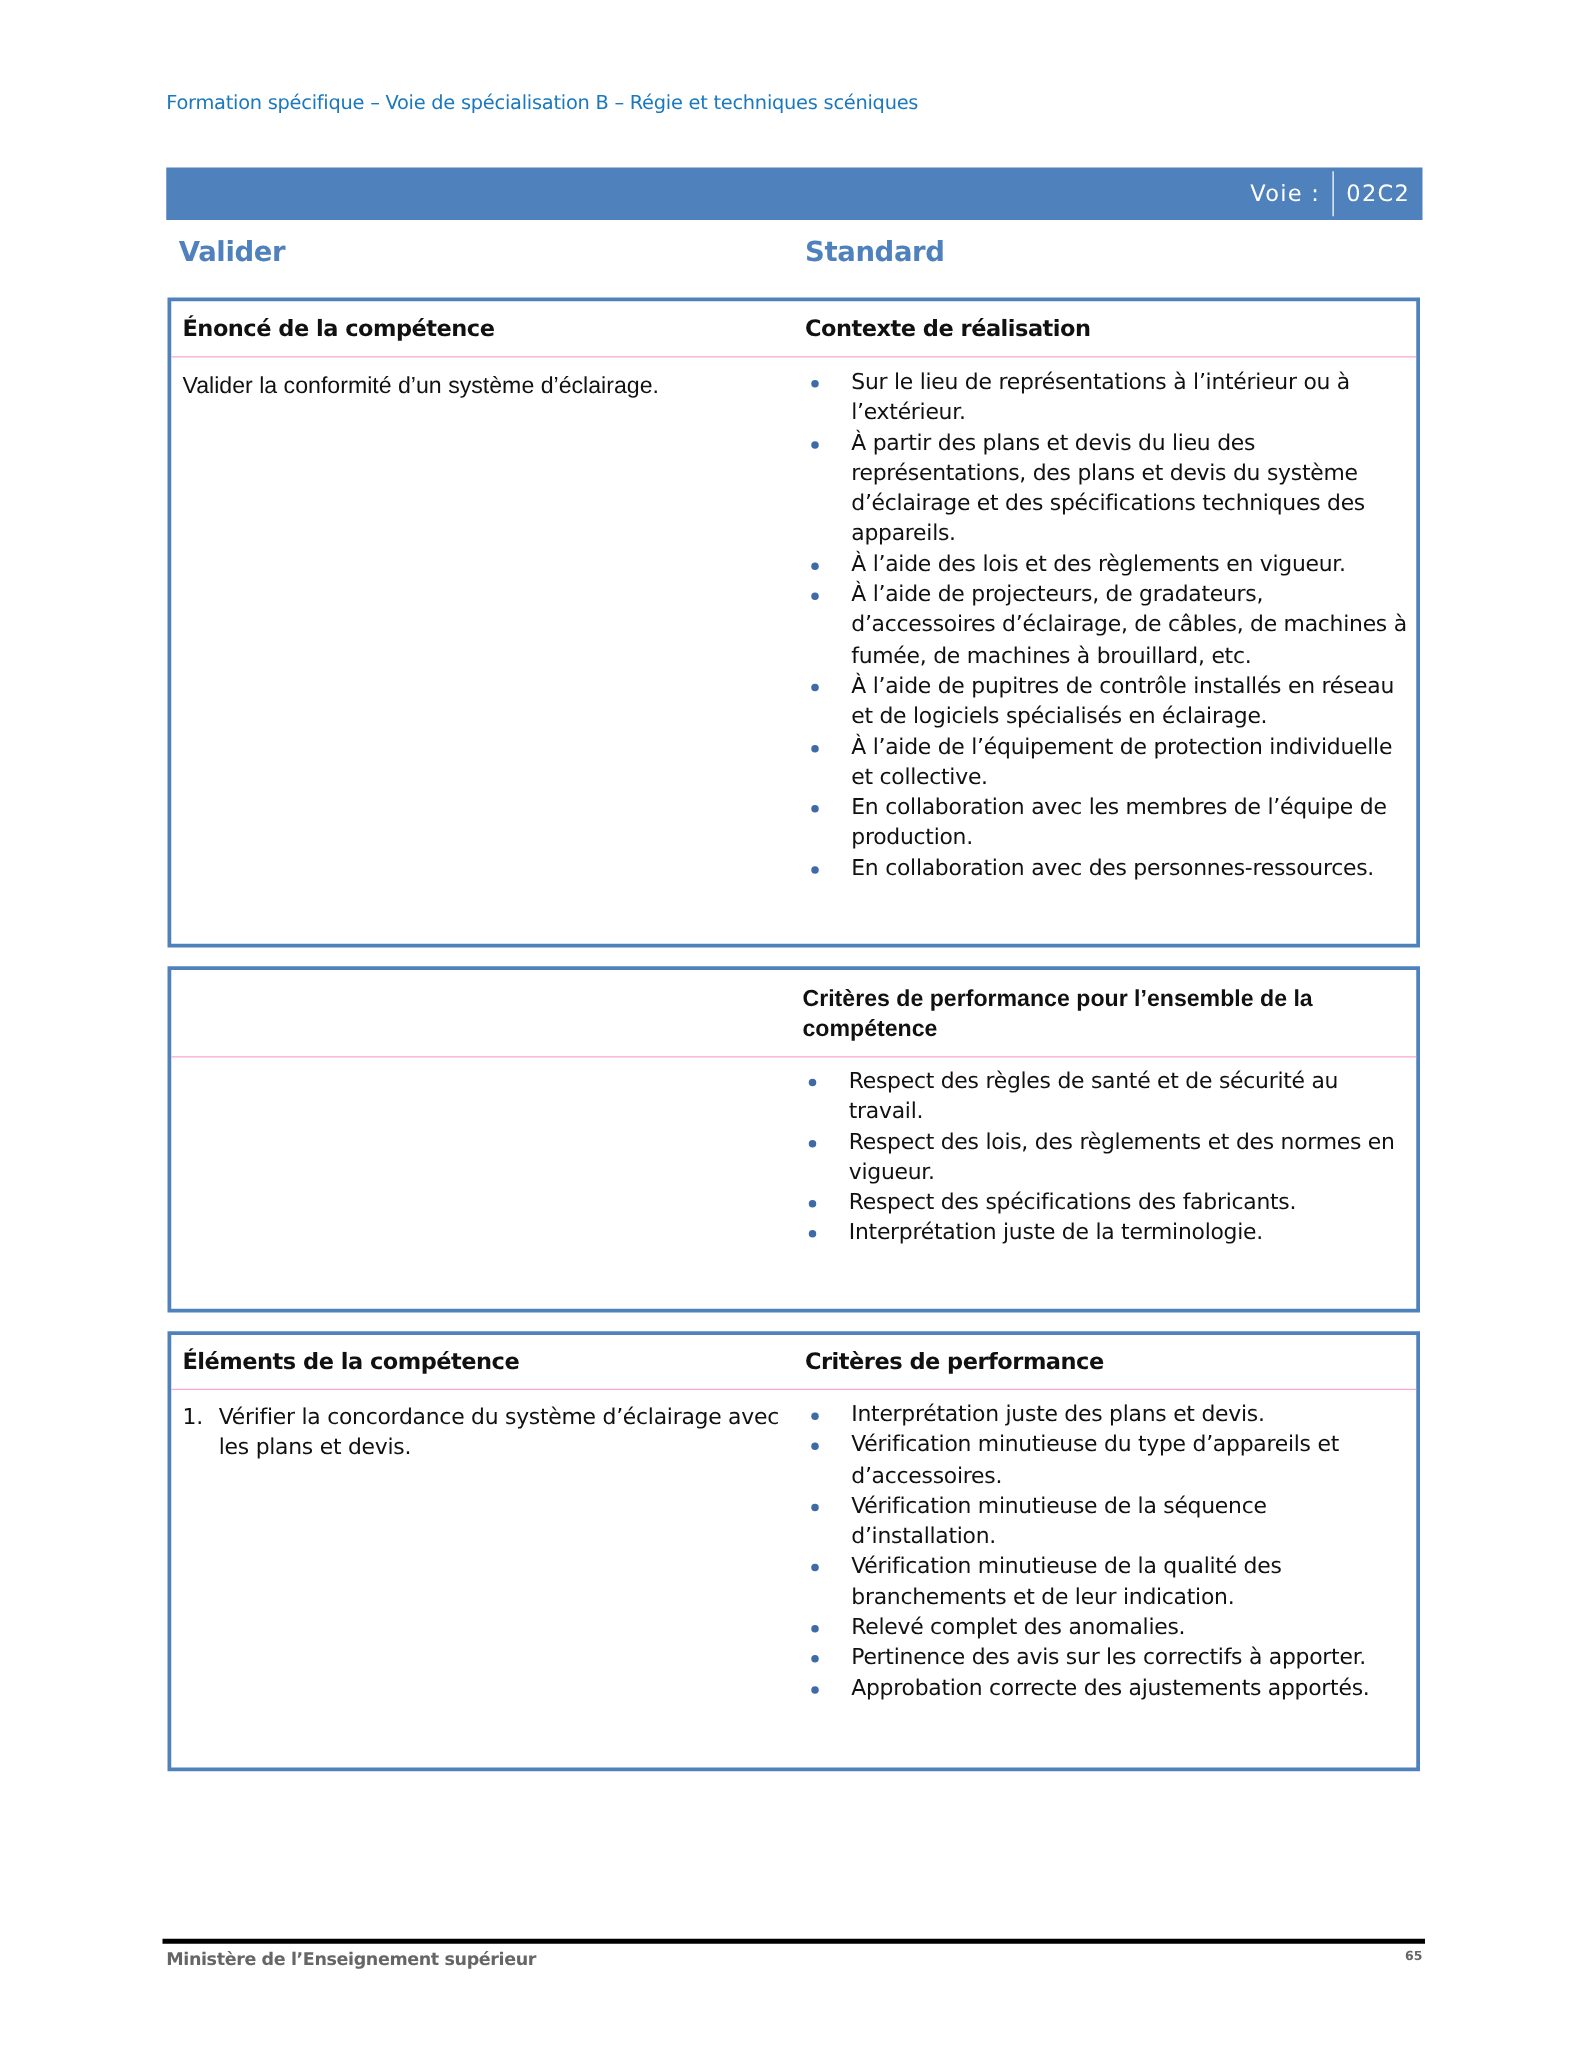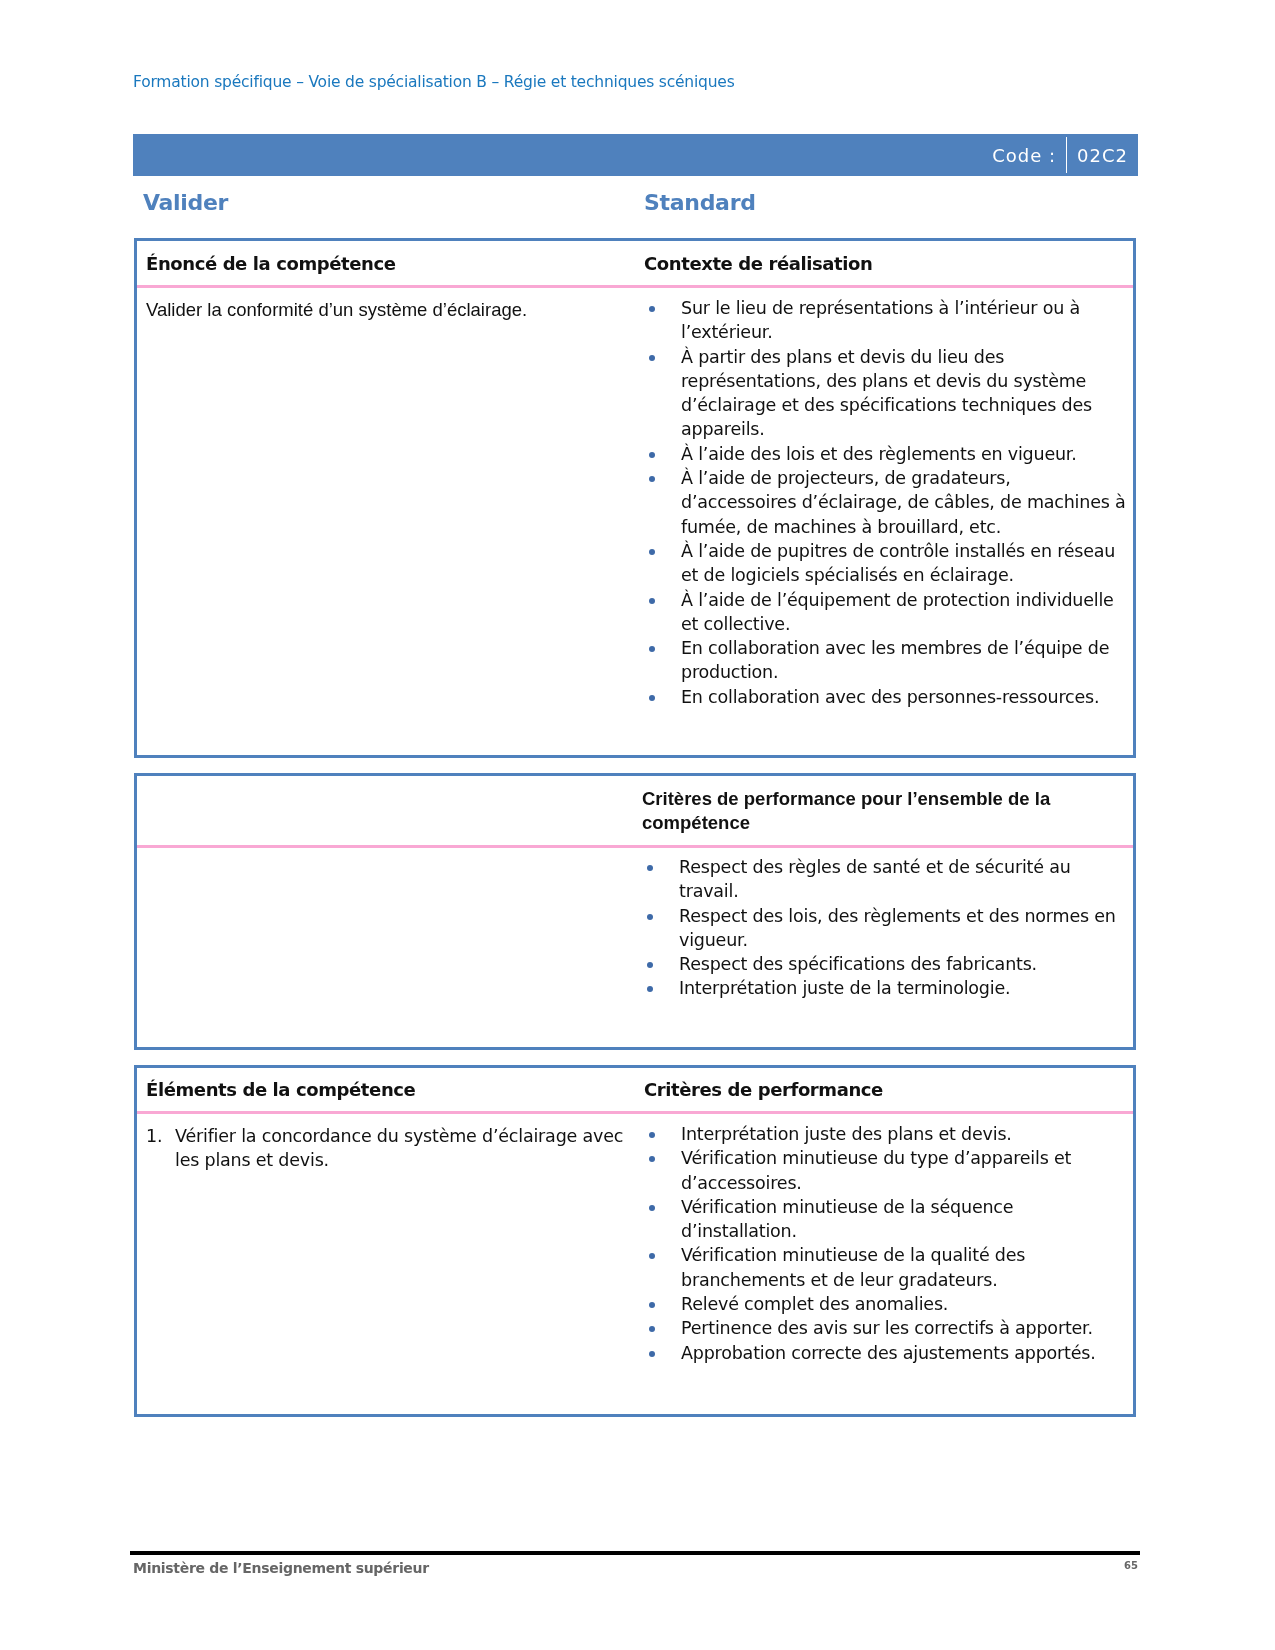--- a/index.html
+++ b/index.html
@@ -27,21 +27,21 @@
     font-weight: bold; font-size: 22px; color: #4f81bd; letter-spacing: -0.3px;
   }
   .sh-obj { left: 143px; }
   .sh-std { left: 644px; }
 
   .tbl {
     position: absolute; left: 134px; width: 1002px;
     border: 3px solid #4f81bd; box-sizing: border-box;
   }
   .tbl .hdr {
-    display: flex; border-bottom: 3px solid #f9a8d4;
+    display: flex; border-bottom: 1px solid #f9a8d4;
   }
   .tbl .row { display: flex; }
   .col-l { width: 497px; box-sizing: border-box; padding-left: 9px; }
   .col-r { flex: 1; box-sizing: border-box; padding-left: 10px; padding-right: 6px; }
   .hdr .col-l, .hdr .col-r {
     font-family: "DejaVu Sans", sans-serif; font-weight: bold; font-size: 18px; color: #111;
     letter-spacing: -0.4px;
   }
   .body-text { font-family: "Liberation Sans", sans-serif; font-size: 18.5px; line-height: 24px; }
   ul.bullets { list-style: none; margin: 0; padding: 0; }
@@ -88,21 +88,21 @@
     position: absolute; right: 137px; top: 1560px;
     font-family: "DejaVu Sans", sans-serif; font-weight: bold; font-size: 10px; color: #666;
   }
 </style>
 </head>
 <body>
 
 <div class="running-head">Formation spécifique – Voie de spécialisation B – Régie et techniques scéniques</div>
 
 <div class="code-bar">
-  <span class="code-label">Code :</span>
+  <span class="code-label">Voie :</span>
   <span class="code-divider"></span>
   <span class="code-value">02C2</span>
 </div>
 
 <div class="section-head sh-obj">Valider</div>
 <div class="section-head sh-std">Standard</div>
 
 <div class="tbl t1">
   <div class="hdr">
     <div class="col-l">Énoncé de la compétence</div>
@@ -152,21 +152,21 @@
     <div class="col-l" style="padding-top:2px;">
       <ol class="elements">
         <li><span class="num">1.</span><span>Vérifier la concordance du système d’éclairage avec les plans et devis.</span></li>
       </ol>
     </div>
     <div class="col-r">
       <ul class="bullets">
         <li><span class="dot"></span><span>Interprétation juste des plans et devis.</span></li>
         <li><span class="dot"></span><span>Vérification minutieuse du type d’appareils et d’accessoires.</span></li>
         <li><span class="dot"></span><span>Vérification minutieuse de la séquence d’installation.</span></li>
-        <li><span class="dot"></span><span>Vérification minutieuse de la qualité des branchements et de leur gradateurs.</span></li>
+        <li><span class="dot"></span><span>Vérification minutieuse de la qualité des branchements et de leur indication.</span></li>
         <li><span class="dot"></span><span>Relevé complet des anomalies.</span></li>
         <li><span class="dot"></span><span>Pertinence des avis sur les correctifs à apporter.</span></li>
         <li><span class="dot"></span><span>Approbation correcte des ajustements apportés.</span></li>
       </ul>
     </div>
   </div>
 </div>
 
 <div class="footer-rule"></div>
 <div class="footer-left">Ministère de l’Enseignement supérieur</div>

